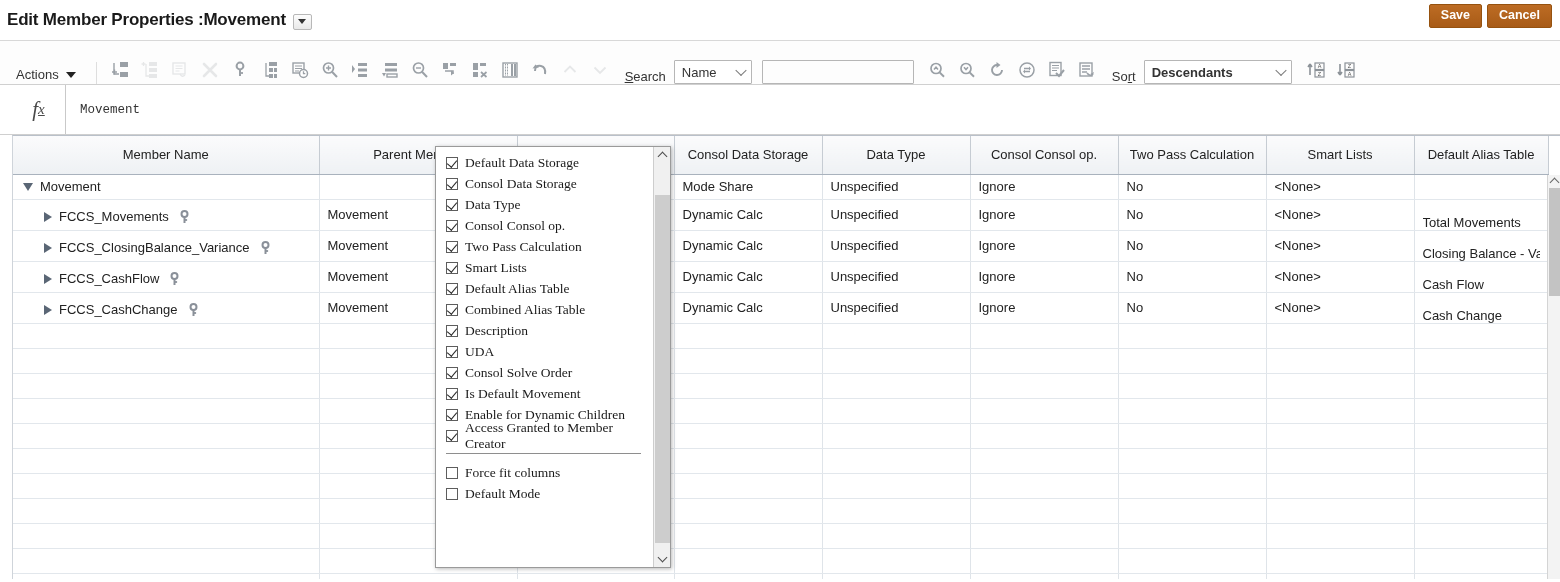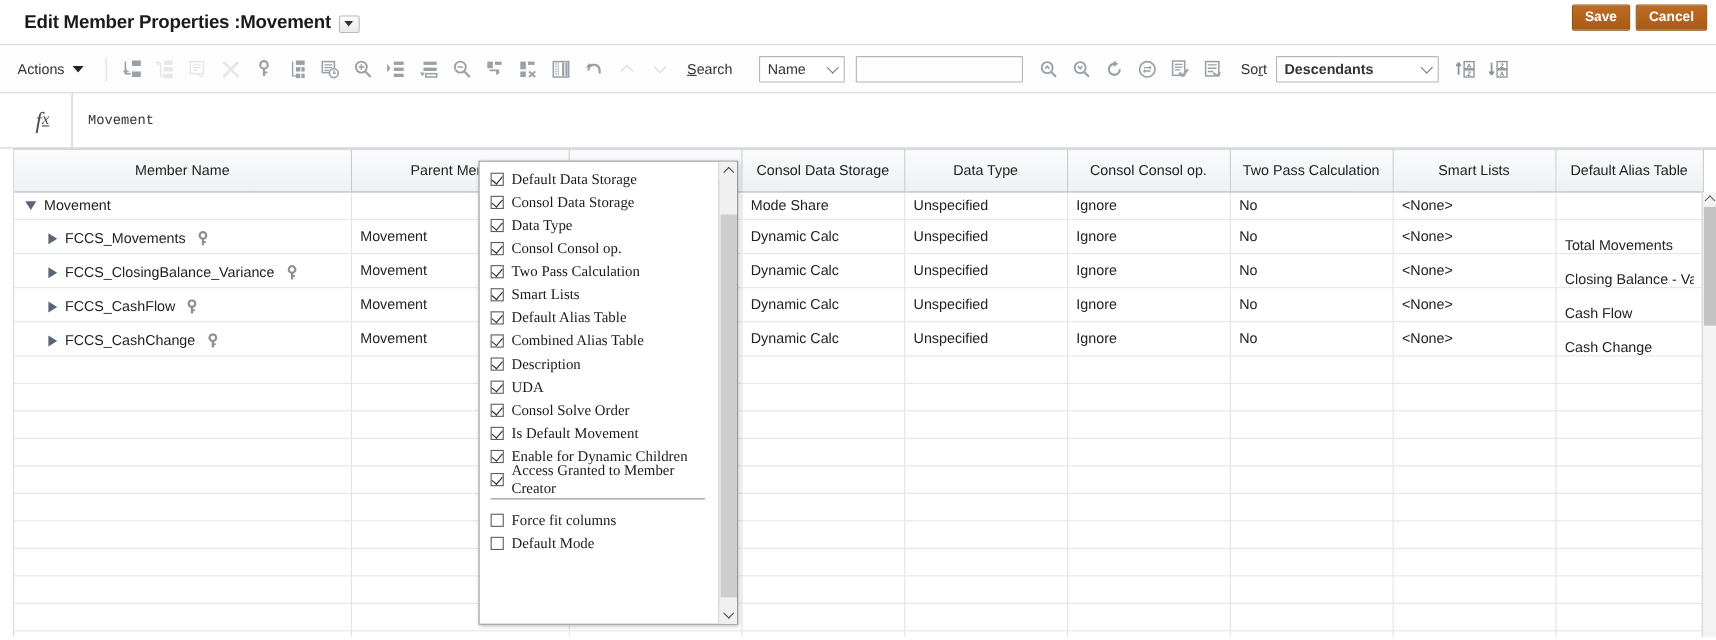--- a/index.html
+++ b/index.html
@@ -11,21 +11,21 @@
     overflow: hidden;
   }
 
   
   .titlebar {
     position: relative;
     height: 40px;
     background: #ffffff;
     display: flex;
     align-items: center;
-    padding: 0 22px;
+    padding: 0 7px;
   }
   .page-title {
     font-size: 17px;
     font-weight: bold;
     color: #1a1a1a;
     letter-spacing: -0.2px;
   }
   .title-caret {
     display: inline-flex;
     align-items: center;
@@ -64,21 +64,21 @@
     line-height: 13px;
   }
 
   
   .toolbar {
     height: 45px;
     border-top: 1px solid #d8d8d8;
     border-bottom: 1px solid #d0d0d0;
     background: #fdfdfd;
     display: flex;
-    align-items: center;
+    align-items: flex-end;
     padding: 0 6px;
     gap: 0px;
   }
   .actions-menu {
     display: flex; align-items: center; gap: 7px;
     font-size: 13px; color: #333;
     padding: 2px 12px 2px 10px;
     cursor: pointer;
   }
   .tri-down {
@@ -115,21 +115,21 @@
     cursor: pointer;
     border-radius: 1px;
   }
   .sel-box .chev {
     position: absolute; right: 6px; top: 50%;
     width: 8px; height: 8px;
     border-right: 1.6px solid #7a7a7a;
     border-bottom: 1.6px solid #7a7a7a;
     transform: translateY(-70%) rotate(45deg);
   }
-  .sel-name { width: 78px; margin-left: 16px; }
+  .sel-name { width: 78px; }
   .sel-sort { width: 148px; font-weight: bold; }
   .search-input {
     width: 152px; height: 24px;
     border: 1px solid #b6b6b6;
     background: #fdfdfd;
     margin-left: 10px;
     font-size: 13px;
     padding: 0 6px;
     font-family: "Liberation Sans", sans-serif;
     border-radius: 1px;

